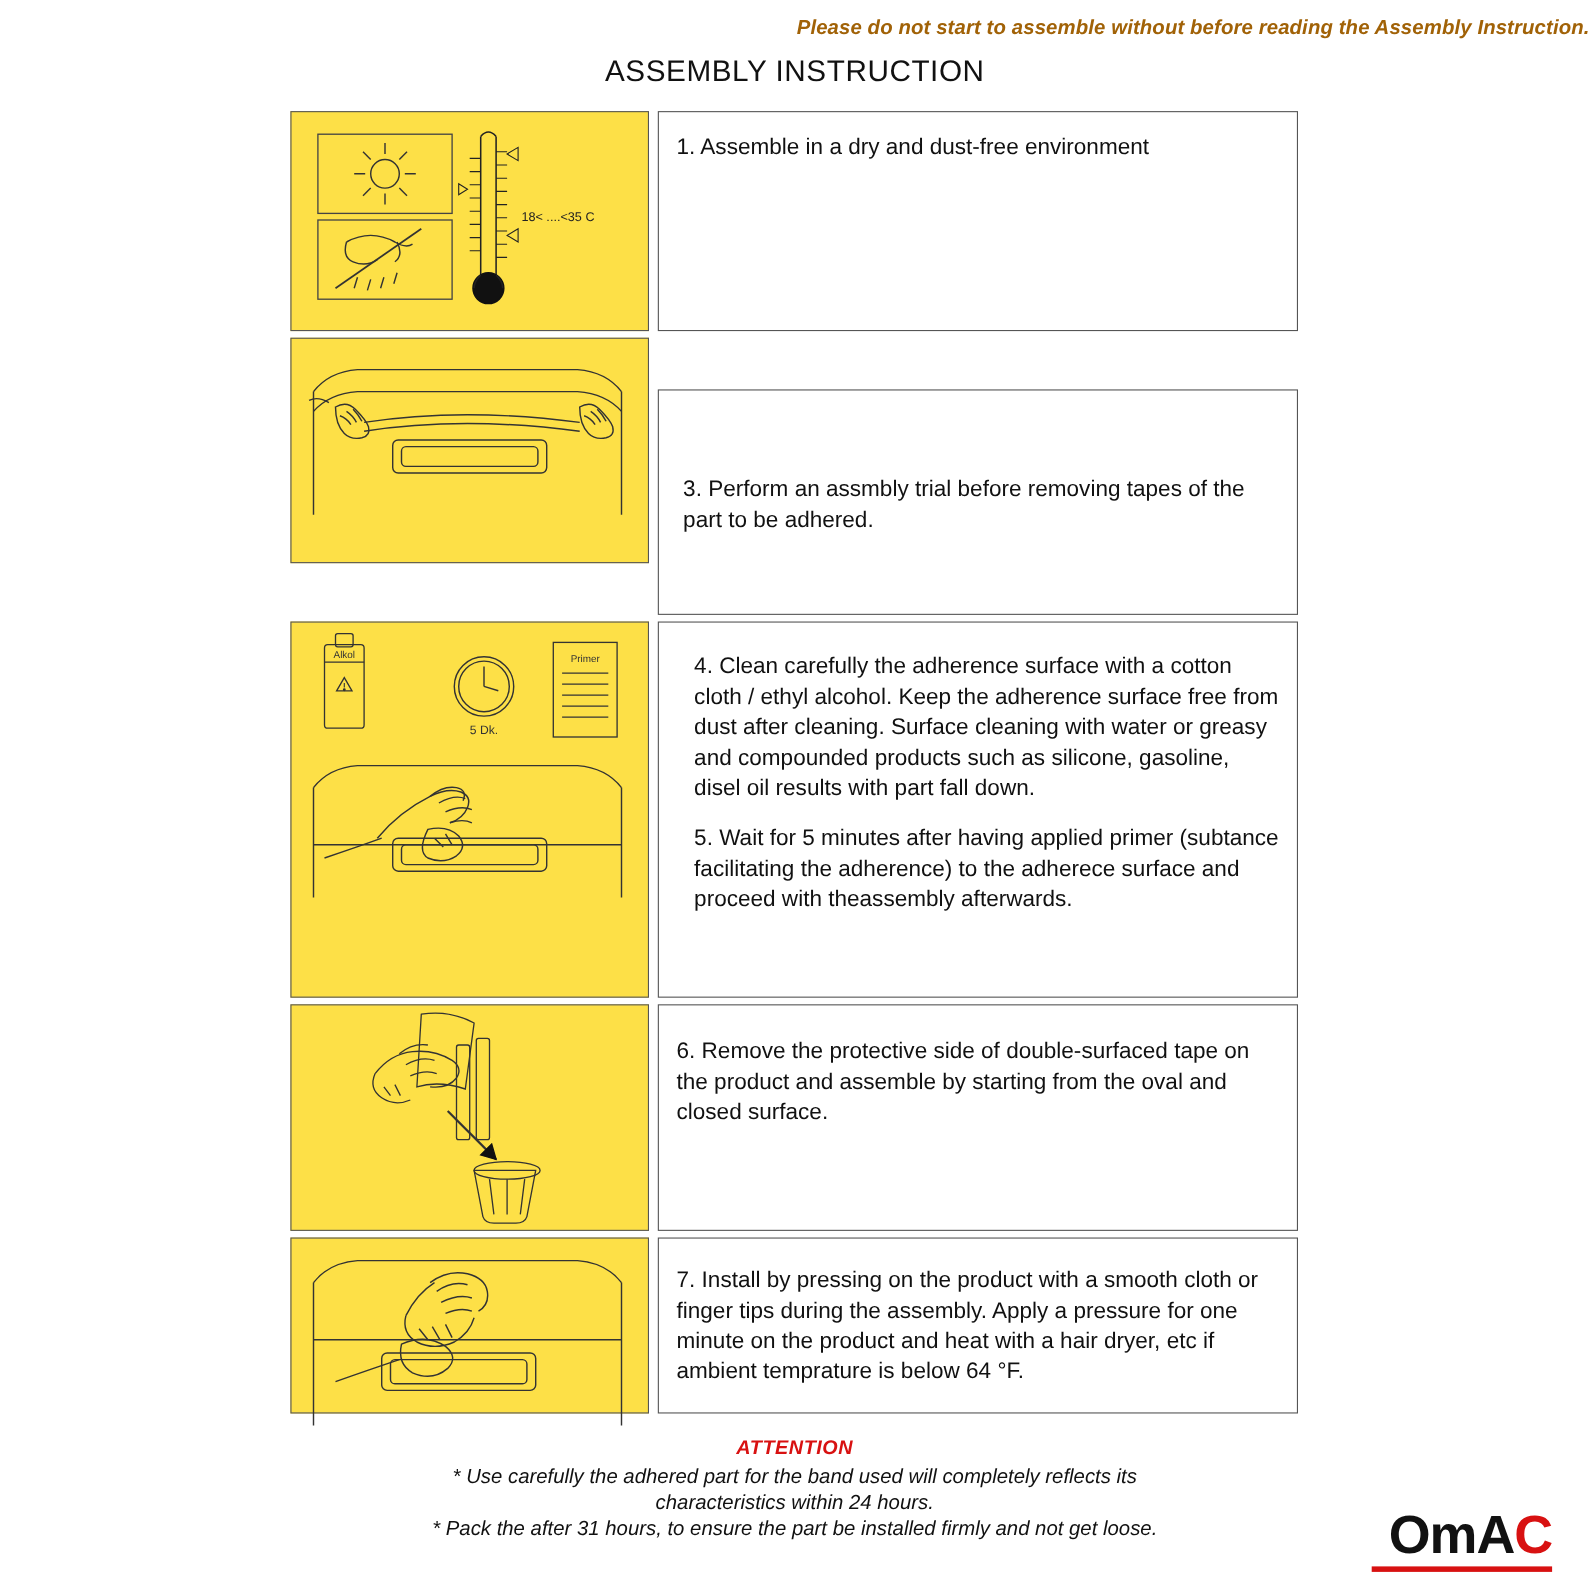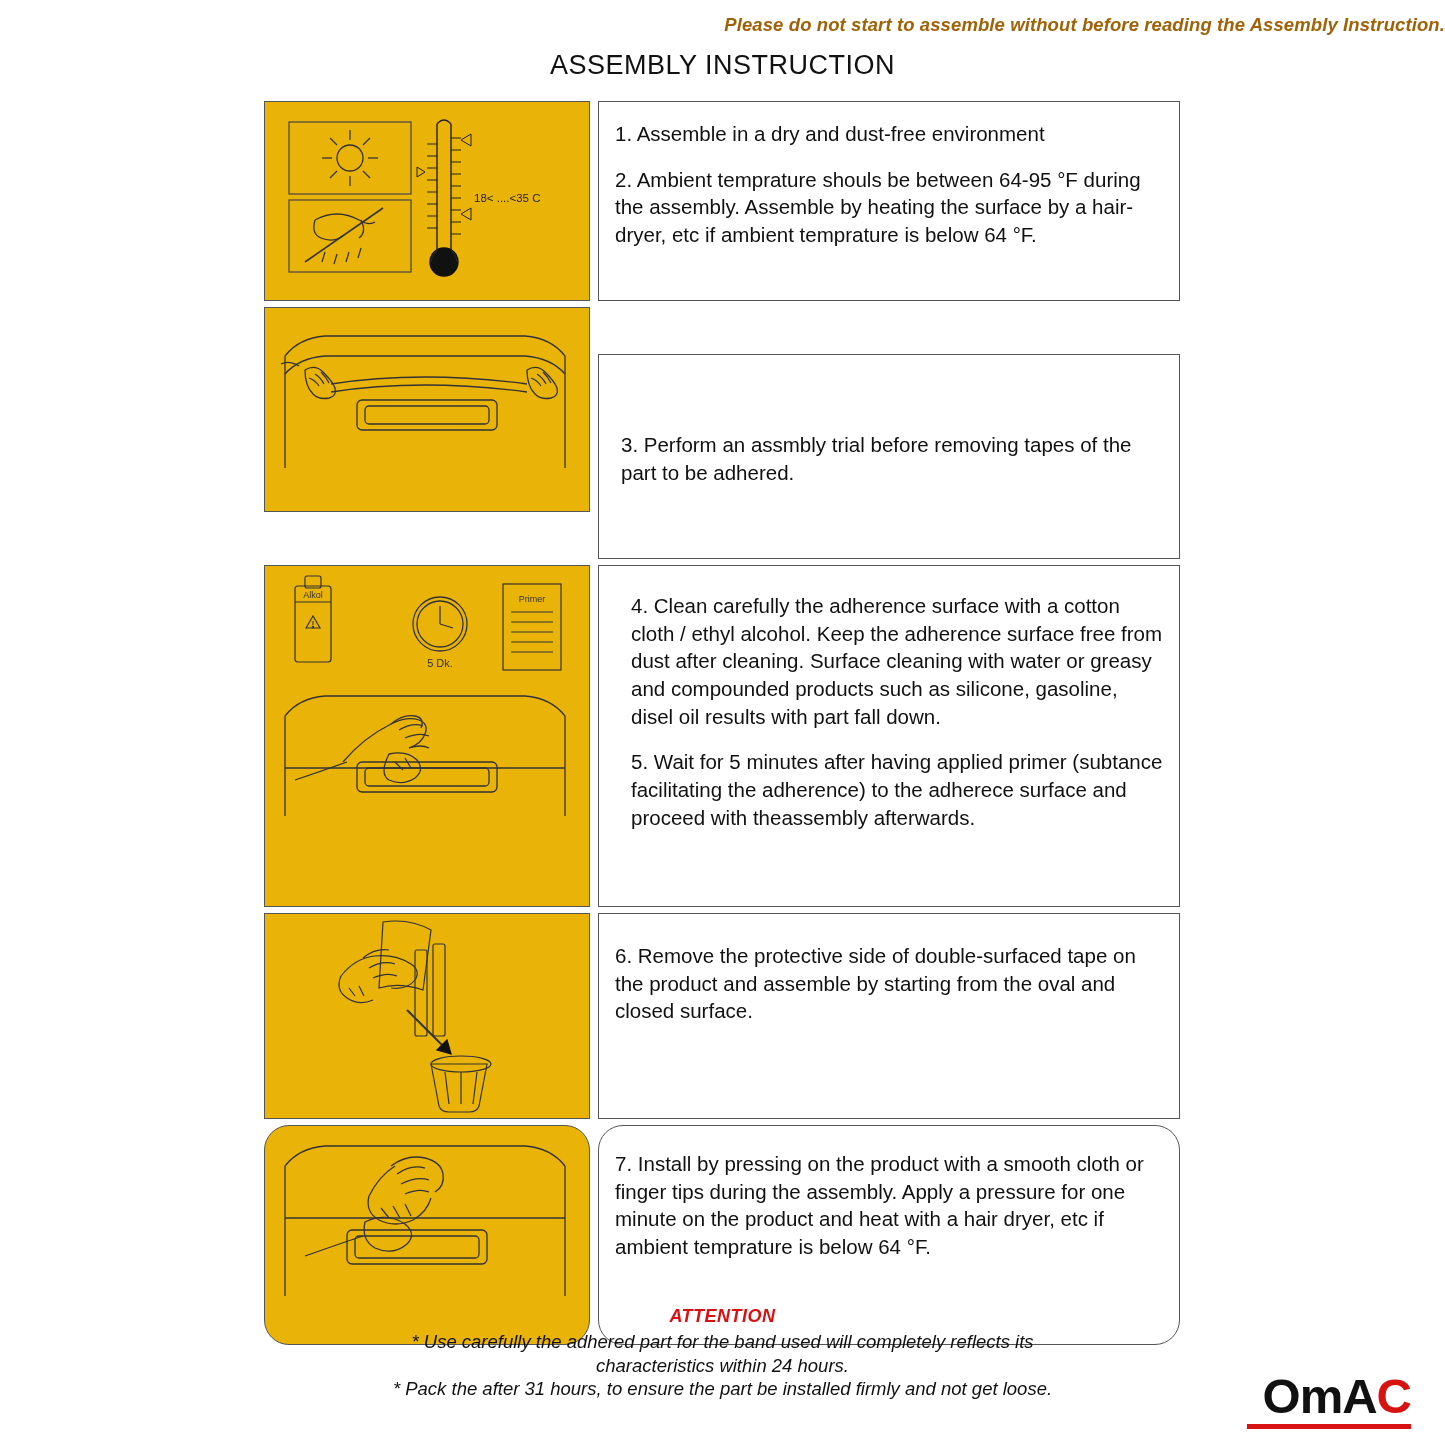--- a/index.html
+++ b/index.html
@@ -52,21 +52,21 @@
   .row {
     display: flex;
     align-items: stretch;
     margin-bottom: 6px;
   }
   .cell-img {
     width: 326px;
     border: 1.4px solid #555;
     box-sizing: border-box;
     position: relative;
-    background: #eab308;
+    background: #fde047;
   }
   .cell-txt {
     width: 582px;
     margin-left: 8px;
     border: 1.4px solid #555;
     box-sizing: border-box;
     background: #fff;
     padding: 14px 16px 10px 16px;
     font-size: 20.5px;
     line-height: 1.35;
@@ -78,21 +78,21 @@
   .cell-txt p:last-child { margin-bottom: 0; }
   .vcenter {
     display: flex;
     flex-direction: column;
     justify-content: center;
   }
   .r1 .cell-img, .r1 .cell-txt { height: 200px; }
   .r2 .cell-img, .r2 .cell-txt { height: 205px; }
   .r3 .cell-img, .r3 .cell-txt { height: 342px; }
   .r4 .cell-img, .r4 .cell-txt { height: 206px; }
-  .r5 .cell-img, .r5 .cell-txt { height: 220px; border-radius: 25px; }
+  .r5 .cell-img, .r5 .cell-txt { height: 160px; }
 
   .r2 .cell-txt { padding-left: 22px; margin-top: 47px; }
   .r4 .cell-txt { padding-top: 28px; }
   .r5 .cell-txt { padding-top: 24px; }
   .r1 .cell-txt { padding-top: 18px; }
   .r3 .cell-txt { padding-top: 26px; padding-left: 32px; }
 
   svg { display: block; }
   .sv { position: absolute; left: 0; top: 0; }
 
@@ -209,21 +209,20 @@
           <g stroke="#222" stroke-width="1" fill="none">
             <path d="M196 38 l10 -6 l0 12 z"></path>
             <path d="M196 112 l10 -6 l0 12 z"></path>
             <path d="M160 70 l-8 -5 l0 10 z"></path>
           </g>
         </svg>
         <div style="position:absolute;left:209px;top:90px;font-size:11.5px;color:#222;">18&lt; ....&lt;35 C</div>
       </div>
       <div class="cell-txt">
         <p>1. Assemble in a dry and dust-free environment</p>
-        <p>2. Ambient temprature shouls be between 64-95 °F during the assembly. Assemble by heating the surface by a hair-dryer, etc if ambient temprature is below 64 °F.</p>
       </div>
     </div>
 
     <div class="row r2">
       <div class="cell-img">
         <svg class="sv" width="326" height="205" viewBox="0 0 326 205">
           <g fill="none" stroke="#333" stroke-width="1.3">
 
             <path d="M20 48 q14 -18 40 -20 l200 0 q26 2 40 20"></path>
             <path d="M20 66 q14 -16 40 -18 l200 0 q26 2 40 18"></path>

